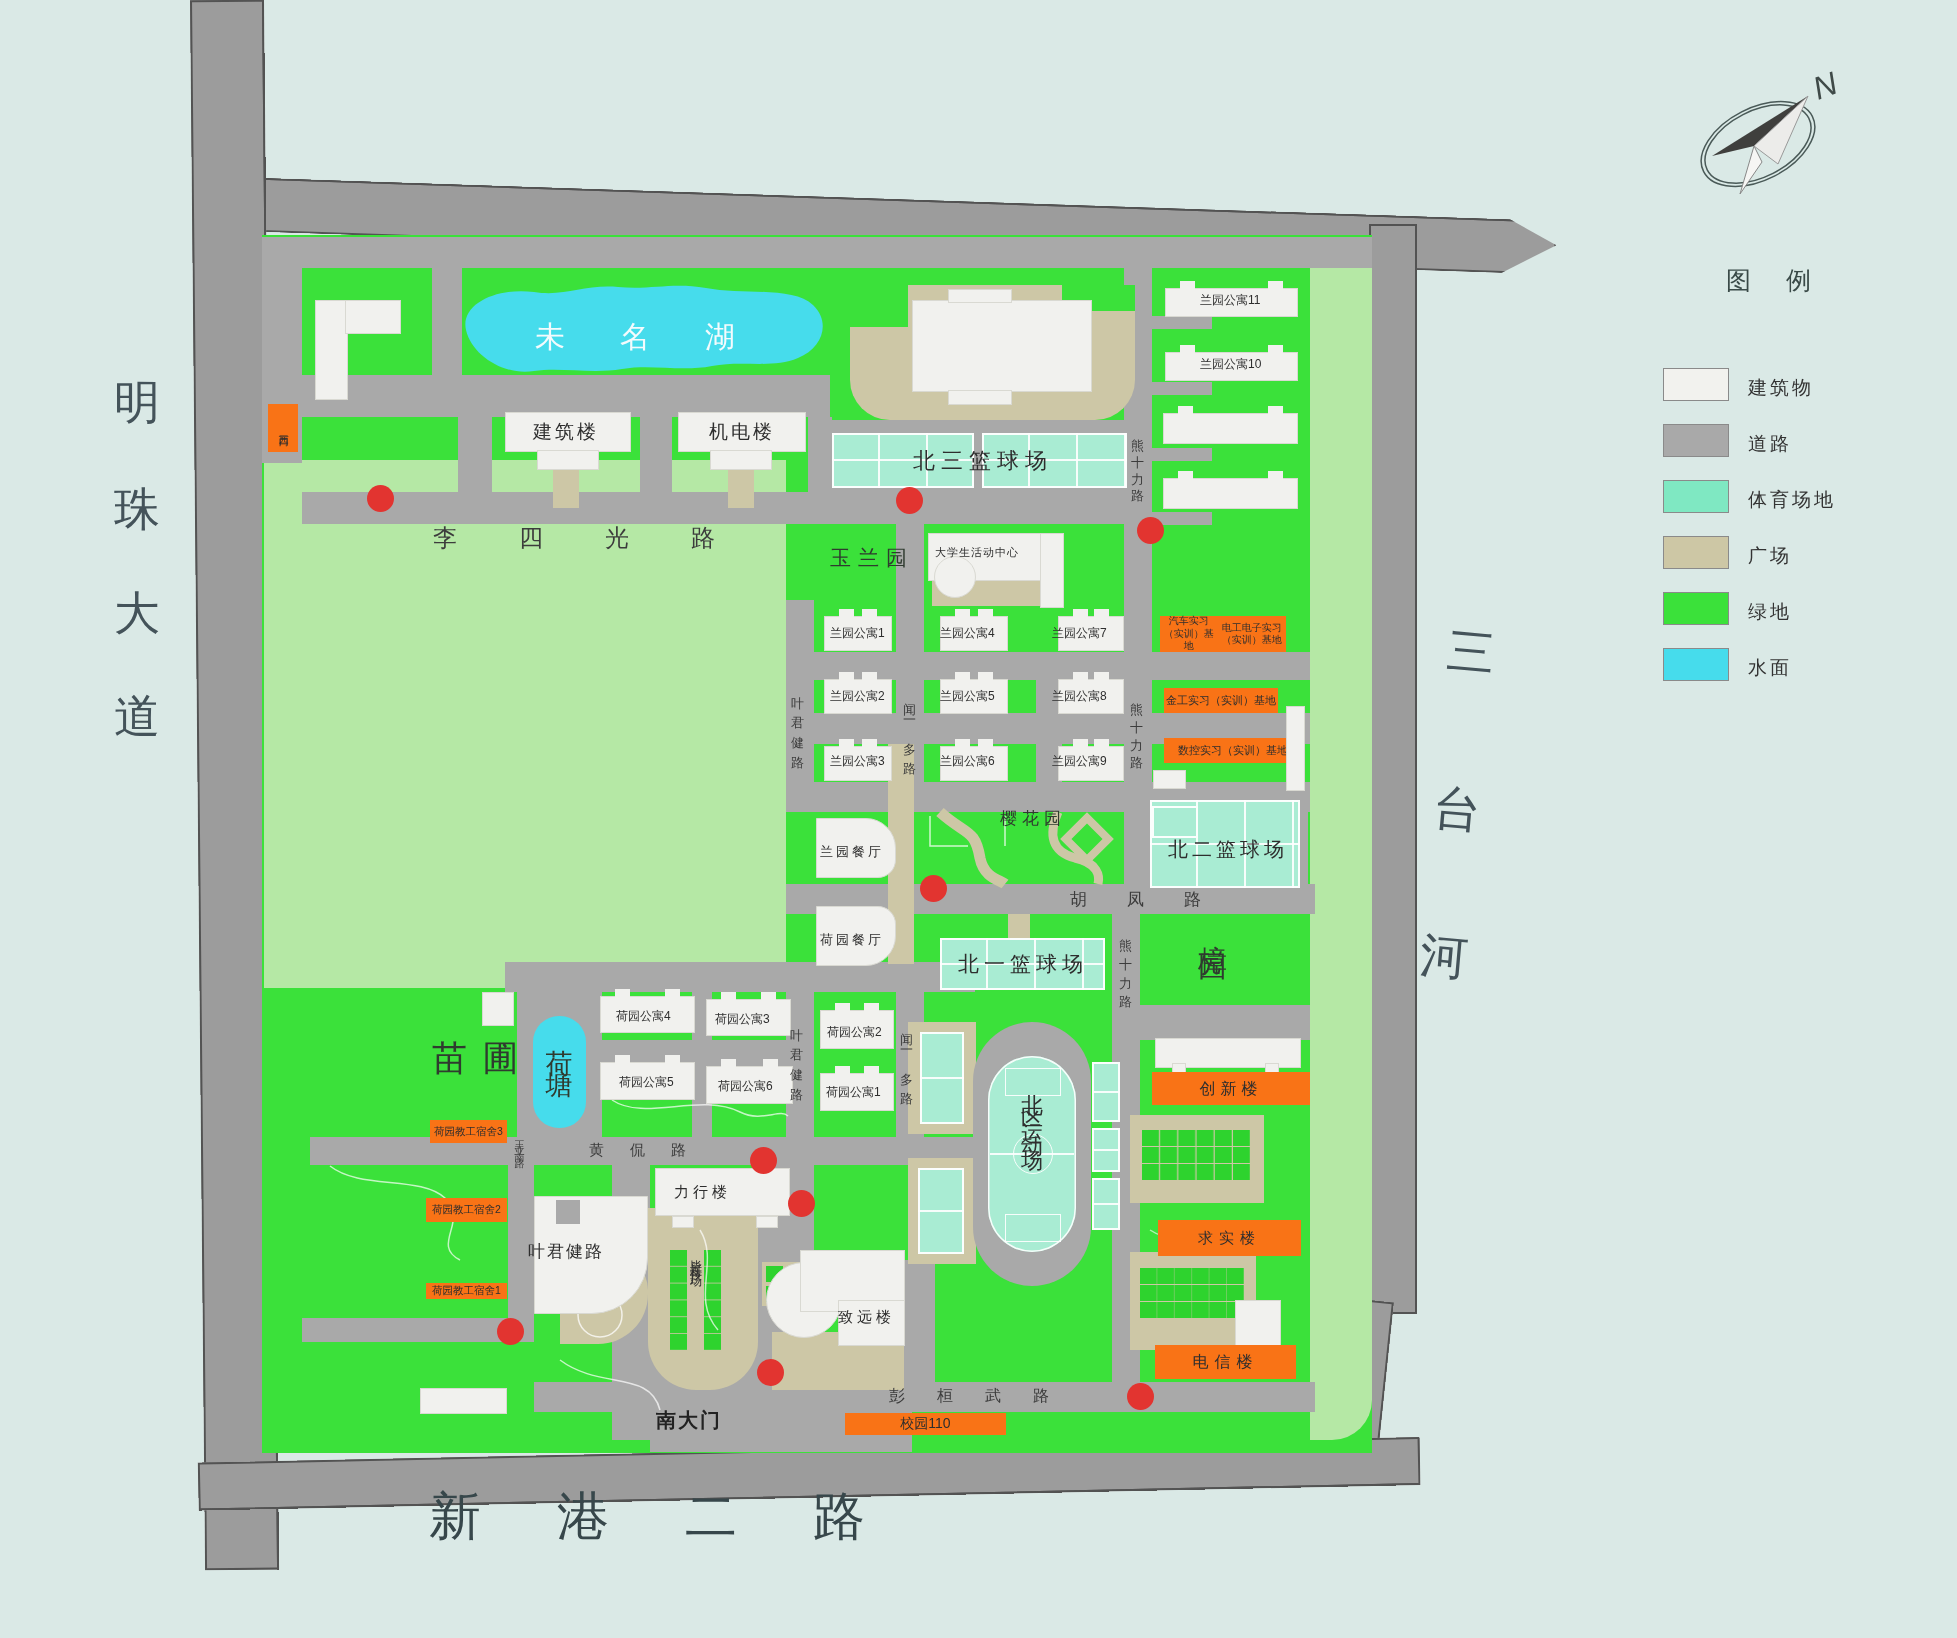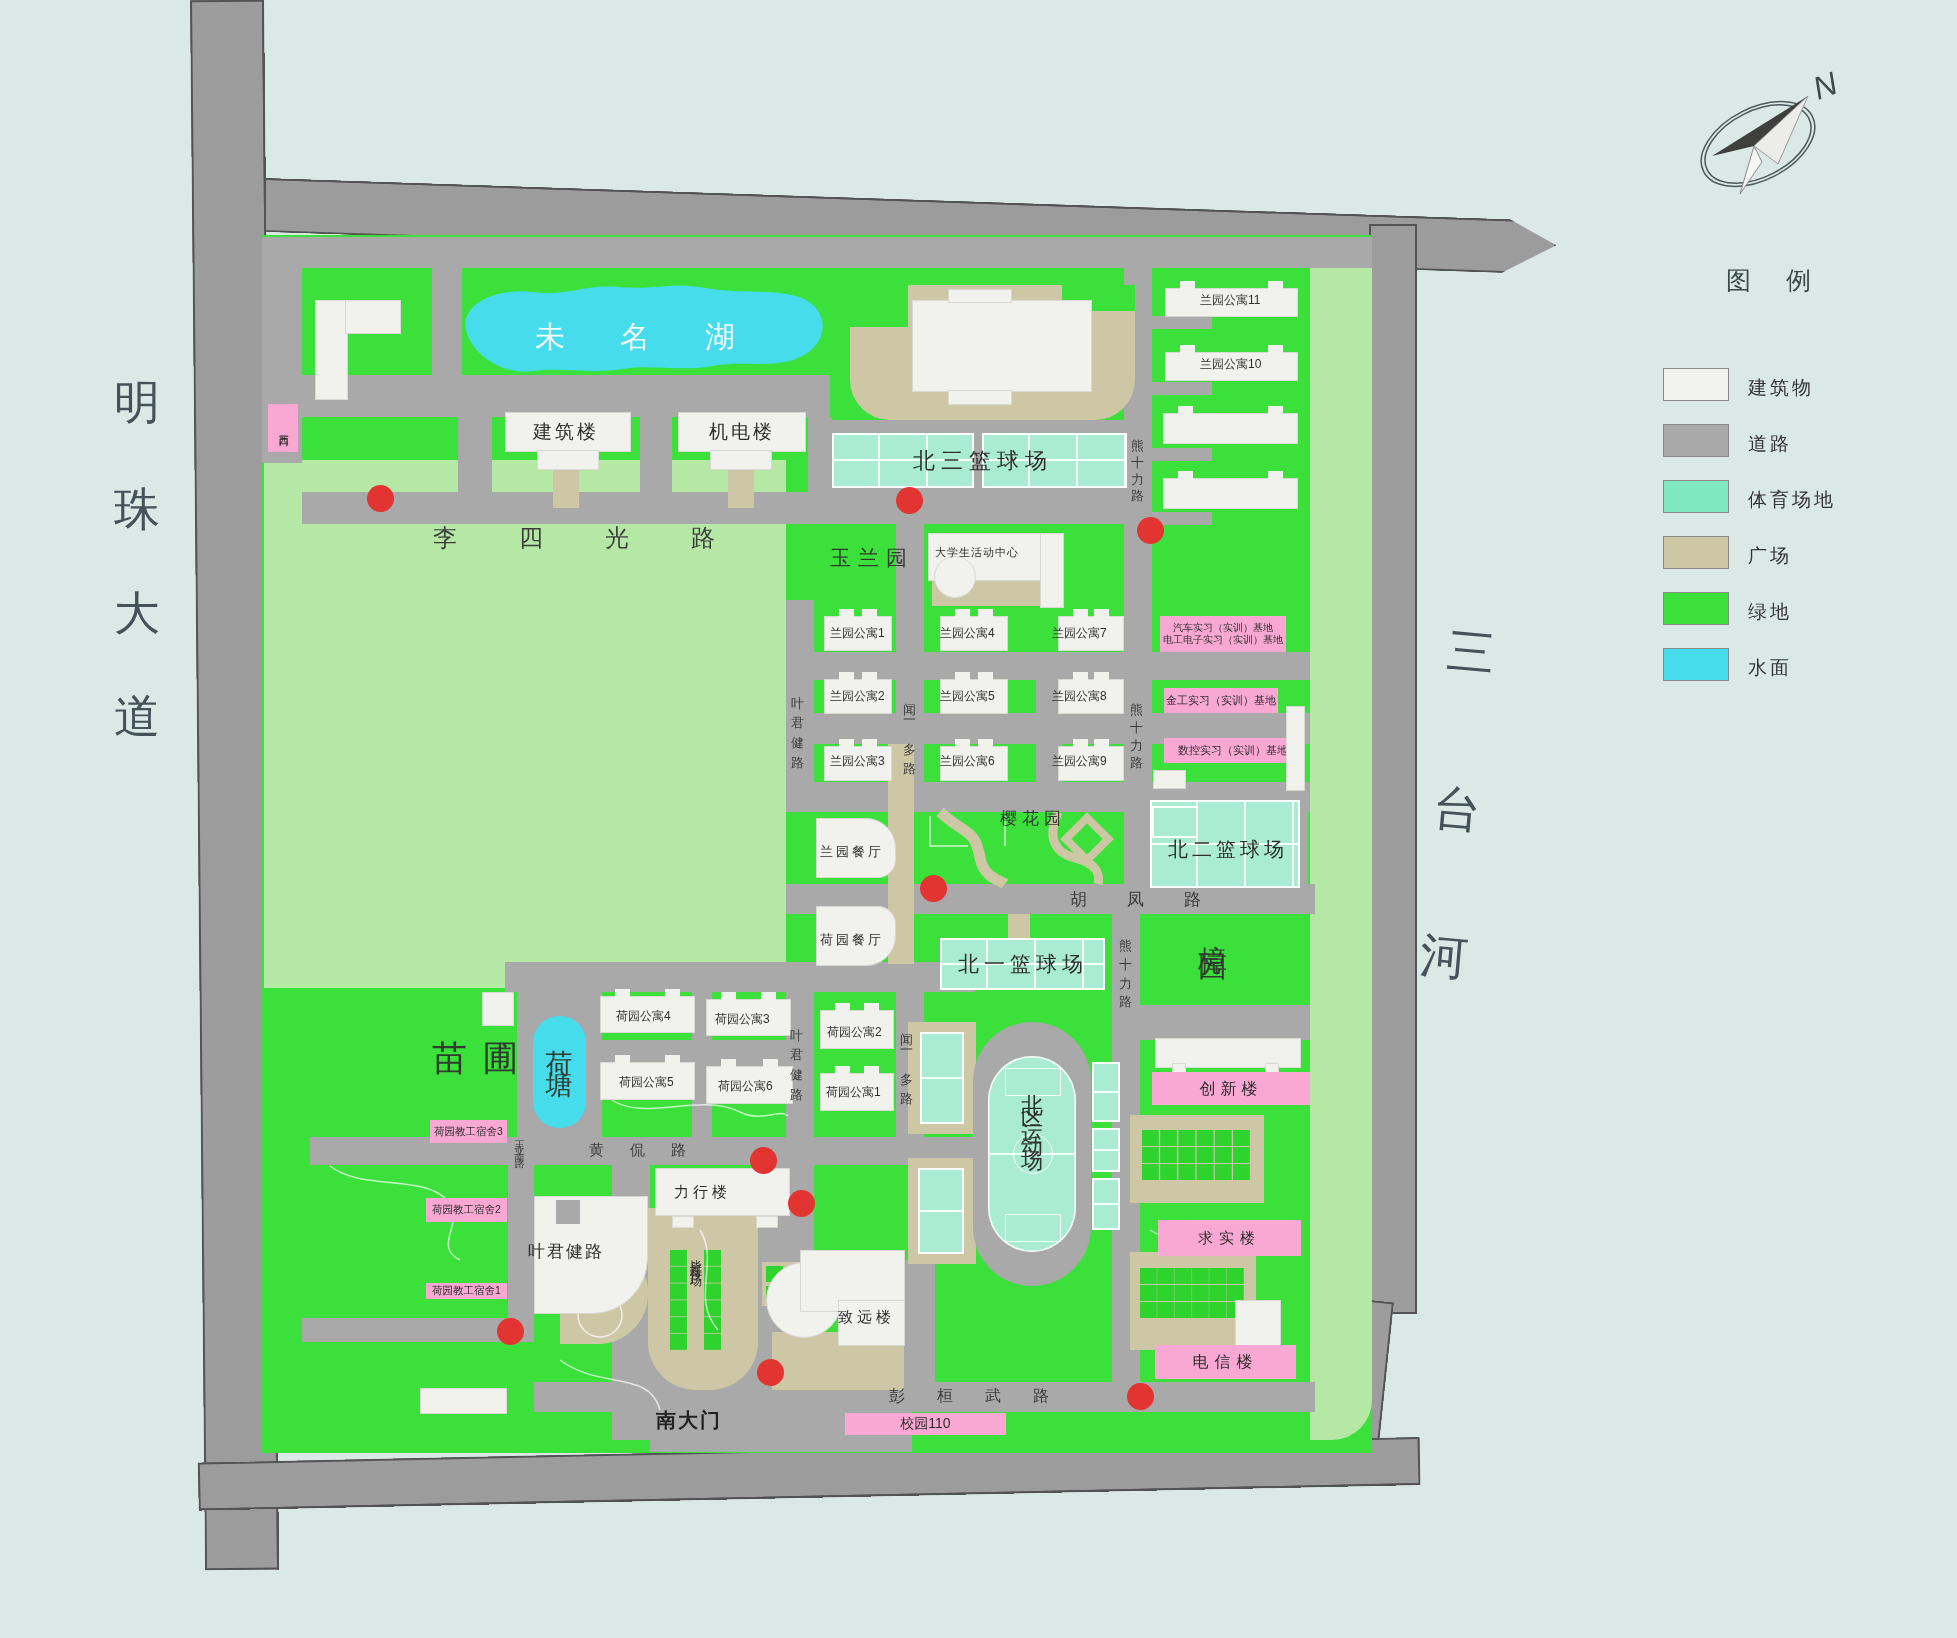--- a/index.html
+++ b/index.html
@@ -6,21 +6,21 @@
   #map{position:relative;width:1957px;height:1638px;background:#dae9e6;overflow:hidden;
        font-family:"Liberation Sans","DejaVu Sans",sans-serif;color:#2e2e2e}
   .abs{position:absolute}
   .green{position:absolute;background:#3be13a;z-index:1}
   .lgreen{position:absolute;background:#b5e8a5;z-index:1}
   .road{position:absolute;background:#a9a9a9;z-index:2}
   .broad{position:absolute;background:#9c9c9c;z-index:0;
          box-shadow:inset 0 0 0 2px #535353}
   .tan{position:absolute;background:#cdc7a6;z-index:3}
   .bld{position:absolute;background:#f1f1ee;border:1px solid #d9d9d2;box-sizing:border-box;z-index:5}
-  .lblbox{position:absolute;background:#f9a8d4;z-index:5;display:flex;flex-direction:column;
+  .lblbox{position:absolute;background:#f97316;z-index:5;display:flex;flex-direction:row;
           align-items:center;justify-content:center;text-align:center;line-height:1.25}
   .apt::before,.apt::after{content:"";position:absolute;width:15px;height:8px;background:#f1f1ee;top:-8px}
   .apt::before{left:14px}.apt::after{right:14px}
   .court{position:absolute;background-color:#a9ecd3;z-index:5;
          box-shadow:inset 0 0 0 2px rgba(255,255,255,.95);
          background-image:repeating-linear-gradient(90deg,transparent 0 46px,rgba(255,255,255,.9) 46px 48px),
            linear-gradient(180deg,transparent 0 calc(50% - 1px),rgba(255,255,255,.9) calc(50% - 1px) calc(50% + 1px),transparent calc(50% + 1px))}
   .courtplain{position:absolute;background-color:#a9ecd3;z-index:5;
          box-shadow:inset 0 0 0 2px rgba(255,255,255,.95);
          background-image:linear-gradient(180deg,transparent 0 calc(50% - 1px),rgba(255,255,255,.9) calc(50% - 1px) calc(50% + 1px),transparent calc(50% + 1px))}
@@ -293,20 +293,21 @@
   <div class="lbl rlbl vlbl" style="left:1131px;top:428px;font-size:13px;letter-spacing:17px">熊十力路</div>
   <div class="lbl rlbl vlbl" style="left:1130px;top:692px;font-size:13px;letter-spacing:18px">熊十力路</div>
   <div class="lbl rlbl vlbl" style="left:1119px;top:928px;font-size:13px;letter-spacing:19px">熊十力路</div>
   <div class="lbl rlbl" style="left:1070px;top:891px;font-size:17px;letter-spacing:40px">胡凤路</div>
   <div class="lbl rlbl vlbl" style="left:790px;top:1018px;font-size:13px;letter-spacing:20px">叶君健路</div>
   <div class="lbl rlbl vlbl" style="left:900px;top:1022px;font-size:13px;letter-spacing:20px">闻一多路</div>
   <div class="lbl rlbl" style="left:589px;top:1142px;font-size:15px;letter-spacing:26px">黄侃路</div>
   <div class="lbl rlbl vlbl" style="left:514px;top:1132px;font-size:10px;letter-spacing:6px">王亚南路</div>
   <div class="lbl rlbl" style="left:889px;top:1388px;font-size:16px;letter-spacing:32px">彭桓武路</div>
 
+  <div class="bigname" style="left:429px;top:1490px;font-size:52px;letter-spacing:76px">新港二路</div>
   <div class="bigname vlbl" style="left:115px;top:345px;font-size:46px;letter-spacing:104px;color:#44535a">明珠大道</div>
   <div class="bigname vlbl" style="left:1432px;top:596px;font-size:48px;letter-spacing:150px;transform:rotate(5deg);color:#44535a">三台河</div>
 
   <div class="dot" style="left:367px;top:485px"></div>
   <div class="dot" style="left:896px;top:487px"></div>
   <div class="dot" style="left:1137px;top:517px"></div>
   <div class="dot" style="left:920px;top:875px"></div>
   <div class="dot" style="left:750px;top:1147px"></div>
   <div class="dot" style="left:788px;top:1190px"></div>
   <div class="dot" style="left:497px;top:1318px"></div>

